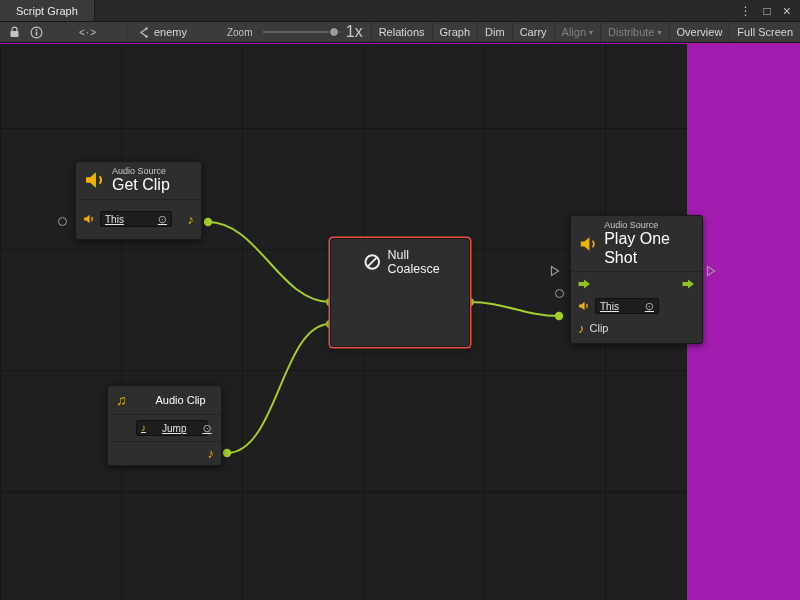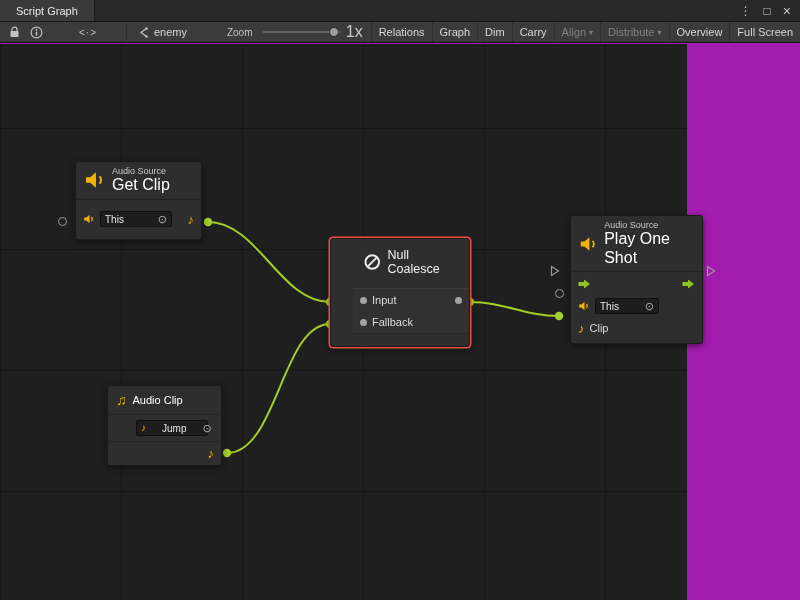--- a/index.html
+++ b/index.html
@@ -49,21 +49,21 @@
   .node.selected { box-shadow:0 0 0 1.5px #e8503f, 0 2px 6px rgba(0,0,0,.5); }
   .node-header { display:flex; align-items:center; gap:6px; padding:4px 8px; flex:0 0 auto; }
   .hdr-lines { display:flex; flex-direction:column; line-height:1.15; }
   .node-cat { font-size:9px; color:#c9c9c9; }
   .node-title { font-size:16px; color:#ffffff; }
   .node-title-lg { font-size:12.5px; color:#f2f2f2; }
   .node-row { display:flex; align-items:center; padding:0 7px; gap:5px; }
   .row-divide { border-top:1px solid #242424; }
   .field { display:inline-flex; align-items:center; justify-content:space-between; gap:16px;
            background:#1d1d1d; border:1px solid #101010; border-radius:2px;
-           height:16px; padding:0 4px; font-size:10px; color:#e6e6e6; }
+           height:16px; padding:0 4px; font-size:10px; color:#e6e6e6;text-decoration:underline; }
   .target-glyph { color:#b3b3b3; font-size:11px; line-height:1; }
   .note { color:#f2b300; font-size:13px; line-height:1; }
   .note-sm { color:#f2b300; font-size:12px; line-height:1; }
   .port-dot { width:7px; height:7px; border-radius:50%; background:#a2a2a2; flex:0 0 auto; }
   .port-label { font-size:11px; color:#dcdcdc; }
   .spacer { flex:1; }
 
   
   .nc-rows { margin-top:auto; margin-bottom:12px; border-top:1px solid #3a3a3a; border-bottom:1px solid #262626;
              background:#313131; }
@@ -190,38 +190,26 @@
     </div>
 
     <div class="node selected" style="left:330px; top:194px; width:140px; height:109px;padding-left:22px;">
       <div class="node-header" style="padding:9px 10px 4px 10px;">
         <svg width="20" height="20" viewBox="0 0 18 18">
             <circle cx="9" cy="9" r="6.6" fill="none" stroke="#ececec" stroke-width="1.9"></circle>
             <line x1="4.5" y1="13.5" x2="13.5" y2="4.5" stroke="#ececec" stroke-width="1.9"></line>
           </svg>
         <span class="node-title-lg">Null Coalesce</span>
       </div>
-      <div class="nc-rows">
-        <div class="node-row">
-          <span class="port-dot"></span>
-          <span class="port-label">Input</span>
-          <span class="spacer"></span>
-          <span class="port-dot"></span>
-        </div>
-        <div class="node-row">
-          <span class="port-dot"></span>
-          <span class="port-label">Fallback</span>
-        </div>
-      </div>
     </div>
 
     <div class="node" style="left:107px; top:341px; width:115px; height:81px;">
       <div class="node-header" style="height:28px; padding:2px 8px;">
         <span class="note" style="font-size:14px;">♫</span>
-        <span class="node-title" style="font-size:11px;">Audio Clip</span>
+        <span class="node-title" style="font-size:11px;margin-left:23px;">Audio Clip</span>
       </div>
       <div class="node-row row-divide" style="height:27px; padding-left:28px;">
         <span class="field" style="width:72px;">
           <span class="note-sm" style="font-size:10px;">♪</span>
           <span>Jump</span>
           <span class="target-glyph">⊙</span>
         </span>
       </div>
       <div class="node-row row-divide" style="flex:1;">
         <span class="spacer"></span>

